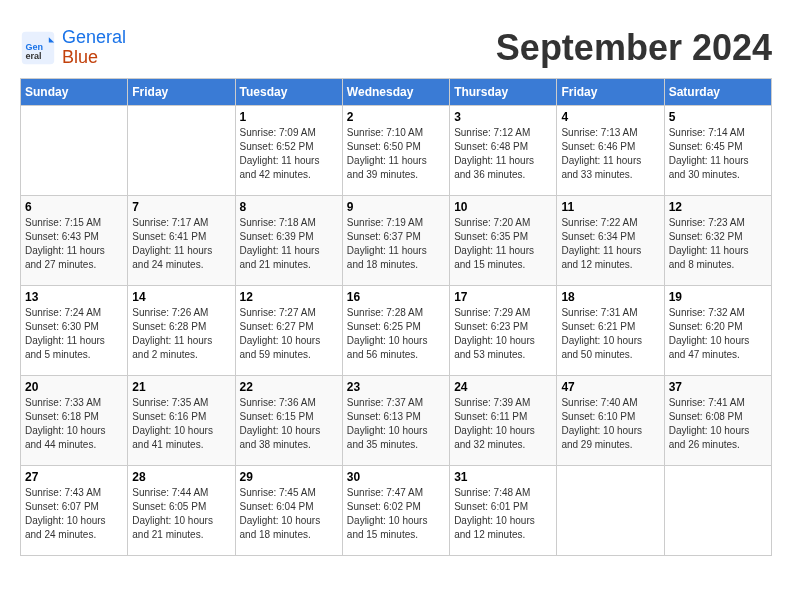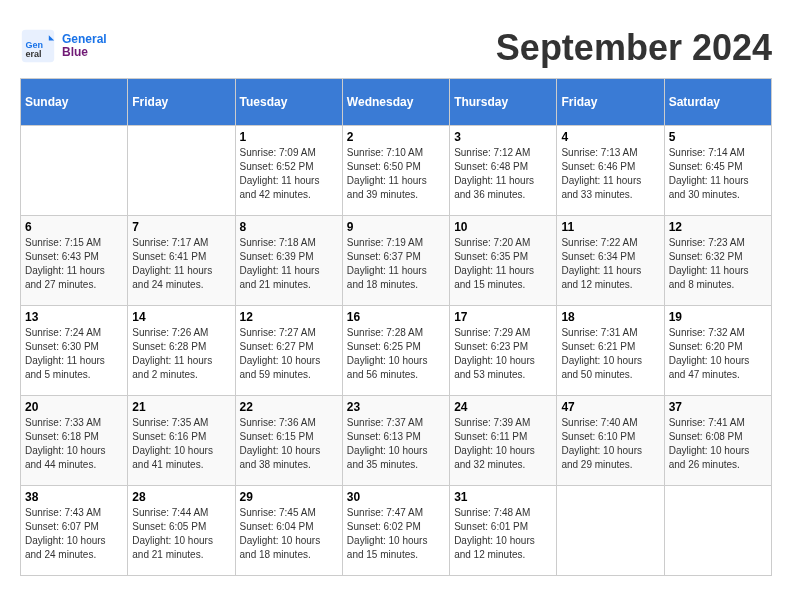--- a/index.html
+++ b/index.html
@@ -16,22 +16,22 @@
       align-items: flex-start;
       margin-bottom: 10px;
       margin-top: 8px;
     }
     .logo {
       display: flex;
       align-items: center;
       gap: 6px;
     }
     .logo-text {
-      font-size: 12px;
-      font-weight: bold;
+      font-size: 18px;
+      font-weight: normal;
       color: #333;
       line-height: 1.1;
     }
     .logo-text span {
       color: #1a73e8;
     }
     .logo-icon {
       width: 36px;
       height: 36px;
     }
@@ -49,21 +49,21 @@
       color: #555;
     }
     .calendar-table {
       width: 100%;
       border-collapse: collapse;
       font-size: 11px;
     }
     .calendar-table th {
       background-color: #3a7bd5;
       color: #fff;
-      padding: 16px 4px;
+      padding: 6px 4px;
       text-align: left;
       font-size: 12px;
       border: 1px solid #ccc;
     }
     .calendar-table td {
       border: 1px solid #ccc;
       vertical-align: top;
       padding: 4px;
       height: 90px;
       width: 107px;
@@ -92,21 +92,21 @@
 <div class="header-section">
   <div class="logo">
     <svg class="logo-icon" viewBox="0 0 40 40">
       <rect x="2" y="2" width="36" height="36" rx="4" fill="#e8f0fe"></rect>
       <text x="6" y="22" font-size="10" font-weight="bold" fill="#1a73e8">Gen</text>
       <text x="6" y="32" font-size="10" font-weight="bold" fill="#333">eral</text>
       <polygon points="32,8 38,14 32,14" fill="#1a73e8"></polygon>
     </svg>
     <div class="logo-text">
       <span>General</span><br>
-      <span style="color:#701a75">Blue</span>
+      <span style="color:#c2410c">Blue</span>
     </div>
   </div>
   <div class="title-section">
     <div class="month-title">September 2024</div>
   </div>
 </div>
 
 <table class="calendar-table">
   <thead>
     <tr>
@@ -281,21 +281,21 @@
       </td>
         <td>
         <div class="day-number">37</div>
         <div class="day-info">
           Sunrise: 7:41 AM<br>Sunset: 6:08 PM<br>Daylight: 10 hours and 26 minutes.
         </div>
       </td>
       </tr>
       <tr>
         <td>
-        <div class="day-number">38</div>
+        <div class="day-number">27</div>
         <div class="day-info">
           Sunrise: 7:43 AM<br>Sunset: 6:07 PM<br>Daylight: 10 hours and 24 minutes.
         </div>
       </td>
         <td>
         <div class="day-number">28</div>
         <div class="day-info">
           Sunrise: 7:44 AM<br>Sunset: 6:05 PM<br>Daylight: 10 hours and 21 minutes.
         </div>
       </td>

